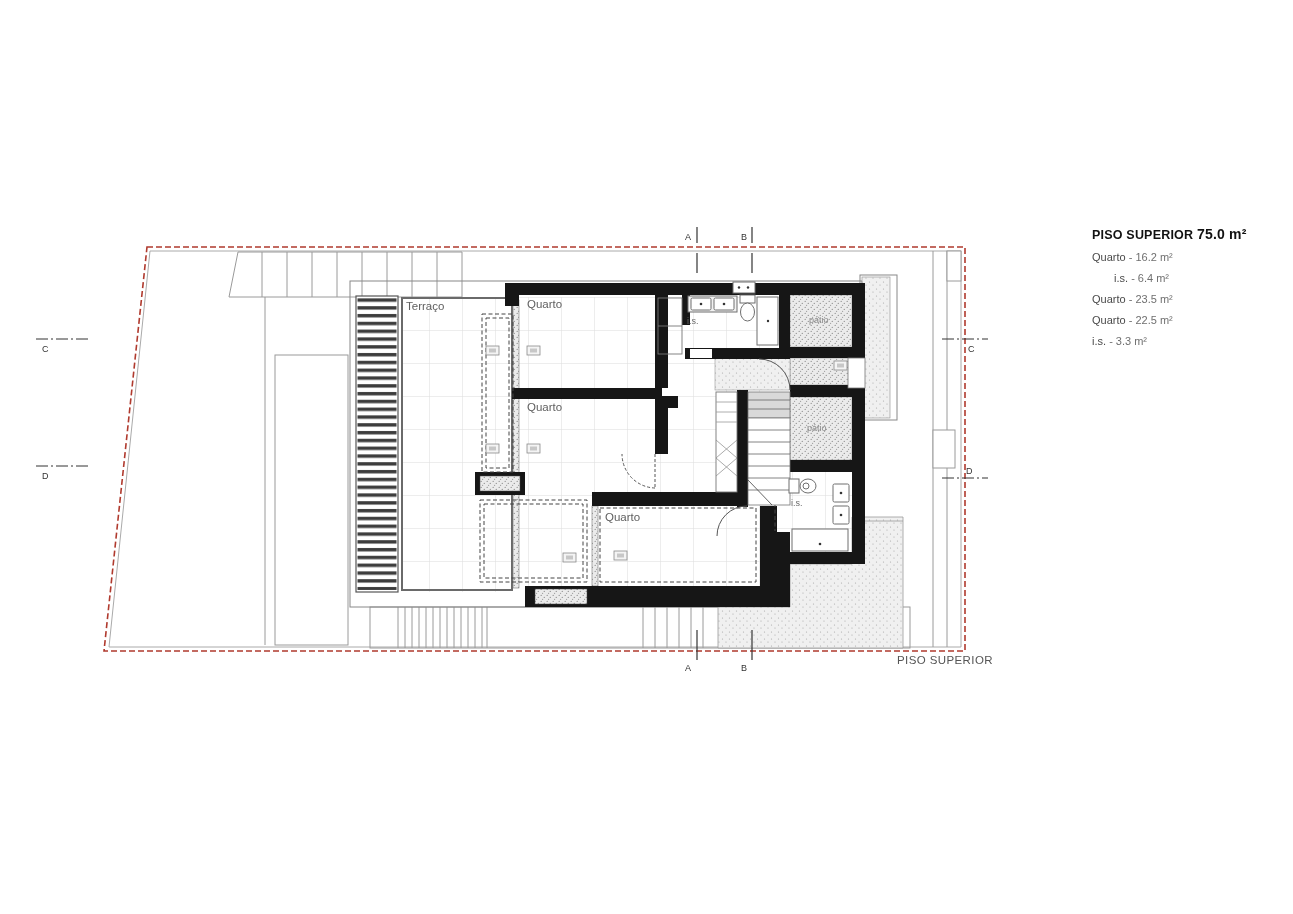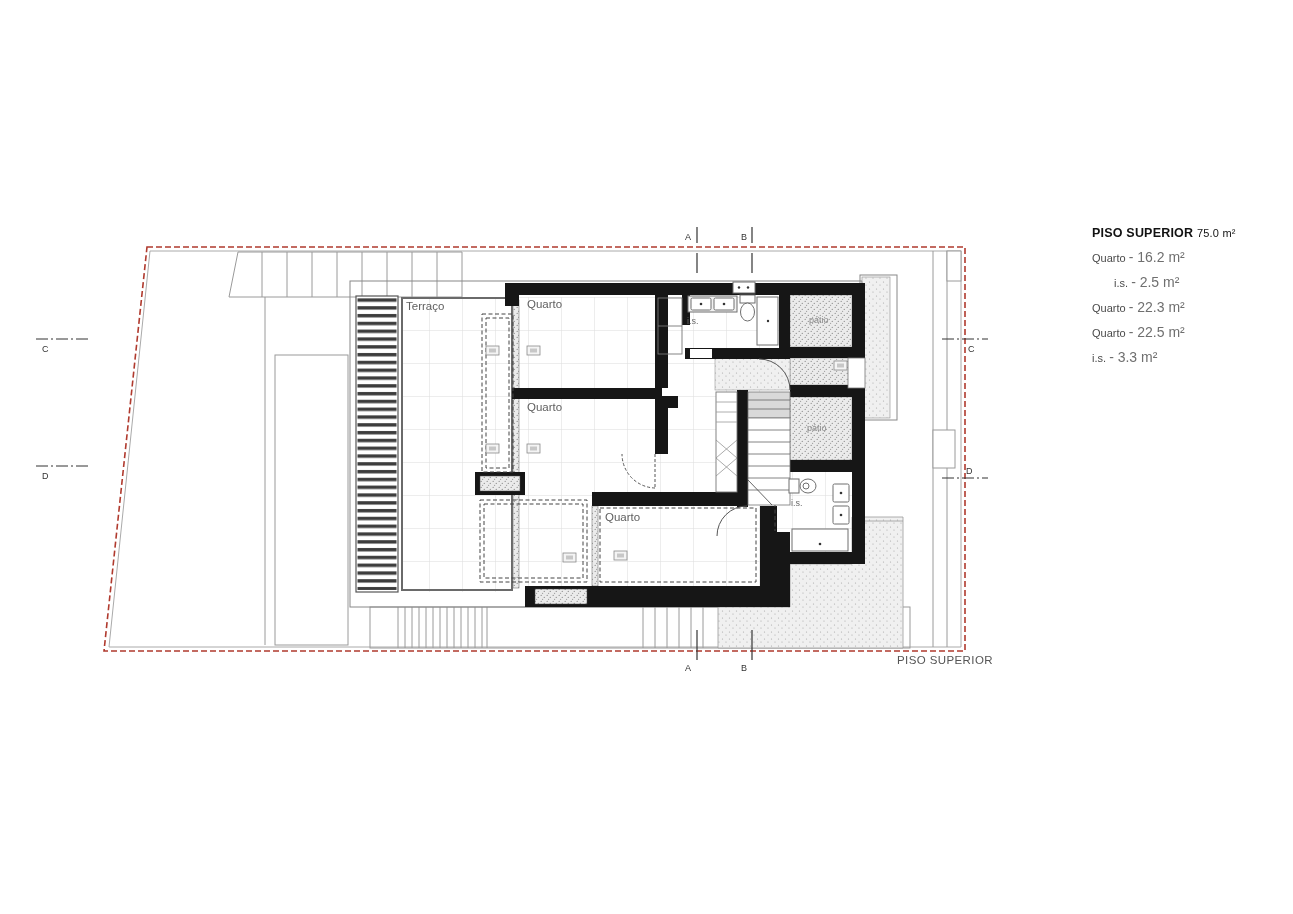--- a/index.html
+++ b/index.html
@@ -6,23 +6,23 @@
   body{width:1293px;height:914px;overflow:hidden;font-family:"Liberation Sans",sans-serif;}
   .canvas{position:relative;width:1293px;height:914px;background:#fff;}
   svg{position:absolute;left:0;top:0;}
   svg text{font-family:"Liberation Sans",sans-serif;}
   .room-label{fill:#5f5f5f;font-size:11.5px;}
   .small-label{fill:#6b6b6b;font-size:9px;}
   .patio-label{fill:#8a8a8a;font-size:9px;}
   .section-letter{fill:#333;font-size:9px;}
   .legend{position:absolute;left:1092px;top:226px;width:190px;}
   .legend-title{font-weight:bold;color:#121212;font-size:12.5px;letter-spacing:.2px;white-space:nowrap;}
-  .legend-title .area{font-size:11px;font-weight:normal;}
+  .legend-title .area{font-size:14px;font-weight:bold;}
   .legend-item{margin-top:9px;color:#4a4a4a;font-size:11px;white-space:nowrap;}
-  .legend-item .val{font-size:14px;color:#6f6f6f;}
+  .legend-item .val{font-size:11px;color:#6f6f6f;}
   .legend-item.indent{padding-left:22px;}
   .plan-caption{position:absolute;left:897px;top:654px;color:#555;font-size:11.5px;letter-spacing:.4px;}
 </style>
 </head>
 <body>
 
 <div class="canvas">
 <svg width="1293" height="914" viewBox="0 0 1293 914">
   <defs>
     <pattern id="stip" patternUnits="userSpaceOnUse" width="6" height="6">
@@ -264,25 +264,25 @@
   <div class="legend-title">
     <span>PISO SUPERIOR</span>
     <span class="area">75.0 m²</span>
   </div>
   <div class="legend-item">
     <span>Quarto</span>
     <span class="val">- 16.2 m²</span>
   </div>
   <div class="legend-item indent">
     <span>i.s.</span>
-    <span class="val">- 2.5 m²</span>
+    <span class="val">- 6.4 m²</span>
   </div>
   <div class="legend-item">
     <span>Quarto</span>
-    <span class="val">- 22.3 m²</span>
+    <span class="val">- 23.5 m²</span>
   </div>
   <div class="legend-item">
     <span>Quarto</span>
     <span class="val">- 22.5 m²</span>
   </div>
   <div class="legend-item">
     <span>i.s.</span>
     <span class="val">- 3.3 m²</span>
   </div>
 </div>

